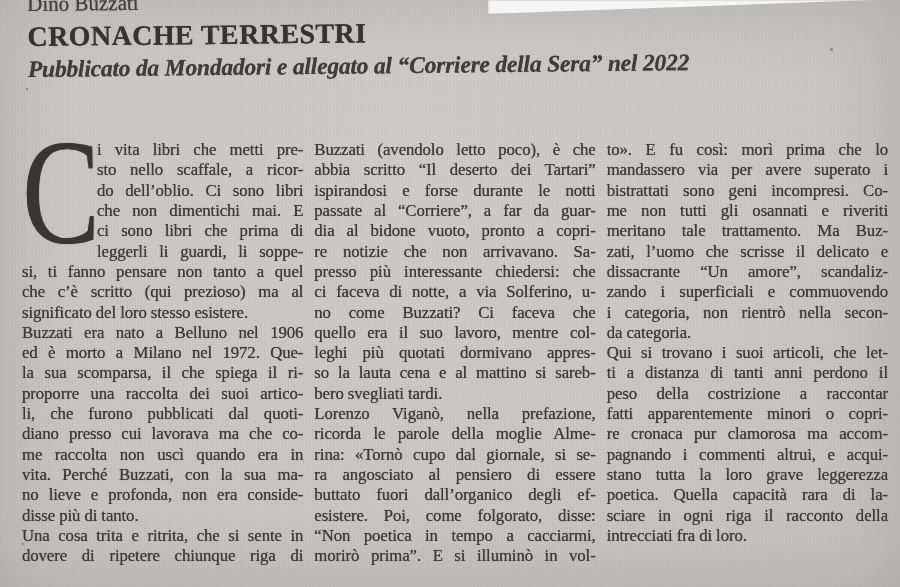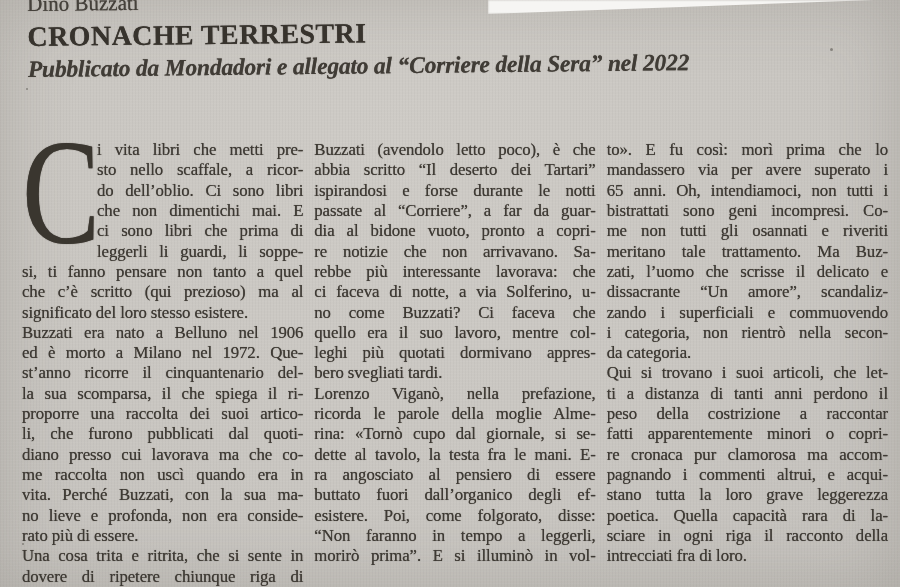--- a/index.html
+++ b/index.html
@@ -110,59 +110,57 @@
         <div class="line">sto nello scaffale, a ricor-</div>
         <div class="line">do dell’oblio. Ci sono libri</div>
         <div class="line">che non dimentichi mai. E</div>
         <div class="line">ci sono libri che prima di</div>
         <div class="line">leggerli li guardi, li soppe-</div>
         <div class="line">si, ti fanno pensare non tanto a quel</div>
         <div class="line">che c’è scritto (qui prezioso) ma al</div>
         <div class="line para-end">significato del loro stesso esistere.</div>
         <div class="line">Buzzati era nato a Belluno nel 1906</div>
         <div class="line">ed è morto a Milano nel 1972. Que-</div>
-        <div class="line">st’anno ricorre il cinquantenario del-</div>
         <div class="line">la sua scomparsa, il che spiega il ri-</div>
         <div class="line">proporre una raccolta dei suoi artico-</div>
         <div class="line">li, che furono pubblicati dal quoti-</div>
         <div class="line">diano presso cui lavorava ma che co-</div>
         <div class="line">me raccolta non uscì quando era in</div>
         <div class="line">vita. Perché Buzzati, con la sua ma-</div>
         <div class="line">no lieve e profonda, non era conside-</div>
-        <div class="line para-end">rato più di essere.</div>
+        <div class="line para-end">disse più di tanto.</div>
         <div class="line">Una cosa trita e ritrita, che si sente in</div>
         <div class="line">dovere di ripetere chiunque riga di</div>
       </div>
       <div class="col">
         <div class="line">Buzzati (avendolo letto poco), è che</div>
         <div class="line">abbia scritto “Il deserto dei Tartari”</div>
         <div class="line">ispirandosi e forse durante le notti</div>
         <div class="line">passate al “Corriere”, a far da guar-</div>
         <div class="line">dia al bidone vuoto, pronto a copri-</div>
         <div class="line">re notizie che non arrivavano. Sa-</div>
-        <div class="line">rebbe più interessante lavorava: che</div>
+        <div class="line">presso più interessante chiedersi: che</div>
         <div class="line">ci faceva di notte, a via Solferino, u-</div>
         <div class="line">no come Buzzati? Ci faceva che</div>
         <div class="line">quello era il suo lavoro, mentre col-</div>
         <div class="line">leghi più quotati dormivano appres-</div>
+        <div class="line">so la lauta cena e al mattino si sareb-</div>
         <div class="line para-end">bero svegliati tardi.</div>
         <div class="line">Lorenzo Viganò, nella prefazione,</div>
         <div class="line">ricorda le parole della moglie Alme-</div>
         <div class="line">rina: «Tornò cupo dal giornale, si se-</div>
-        <div class="line">dette al tavolo, la testa fra le mani. E-</div>
         <div class="line">ra angosciato al pensiero di essere</div>
         <div class="line">buttato fuori dall’organico degli ef-</div>
         <div class="line">esistere. Poi, come folgorato, disse:</div>
-        <div class="line">“Non faranno in tempo a leggerli,</div>
+        <div class="line">“Non poetica in tempo a cacciarmi,</div>
         <div class="line">morirò prima”. E si illuminò in vol-</div>
       </div>
       <div class="col">
         <div class="line">to». E fu così: morì prima che lo</div>
         <div class="line">mandassero via per avere superato i</div>
-        <div class="line">65 anni. Oh, intendiamoci, non tutti i</div>
         <div class="line">bistrattati sono geni incompresi. Co-</div>
         <div class="line">me non tutti gli osannati e riveriti</div>
         <div class="line">meritano tale trattamento. Ma Buz-</div>
         <div class="line">zati, l’uomo che scrisse il delicato e</div>
         <div class="line">dissacrante “Un amore”, scandaliz-</div>
         <div class="line">zando i superficiali e commuovendo</div>
         <div class="line">i categoria, non rientrò nella secon-</div>
         <div class="line para-end">da categoria.</div>
         <div class="line">Qui si trovano i suoi articoli, che let-</div>
         <div class="line">ti a distanza di tanti anni perdono il</div>

